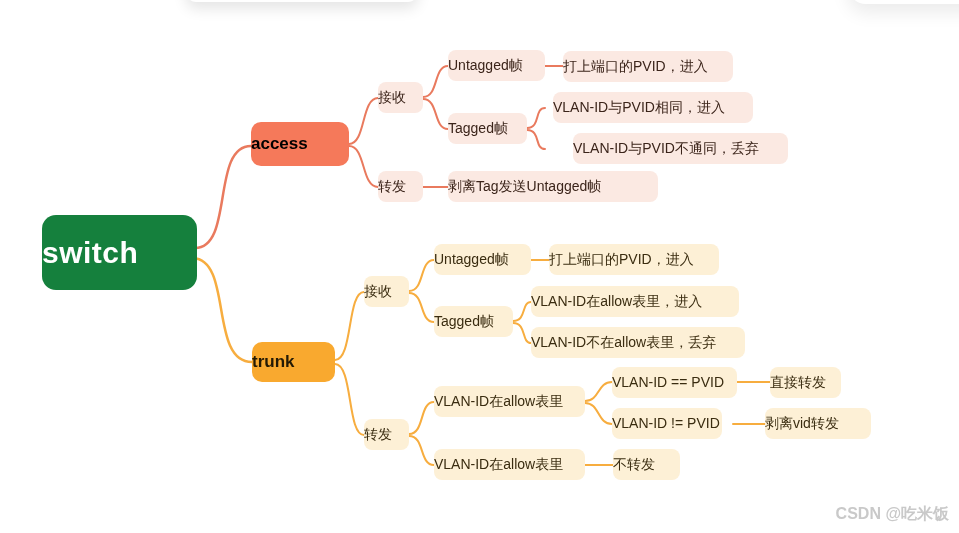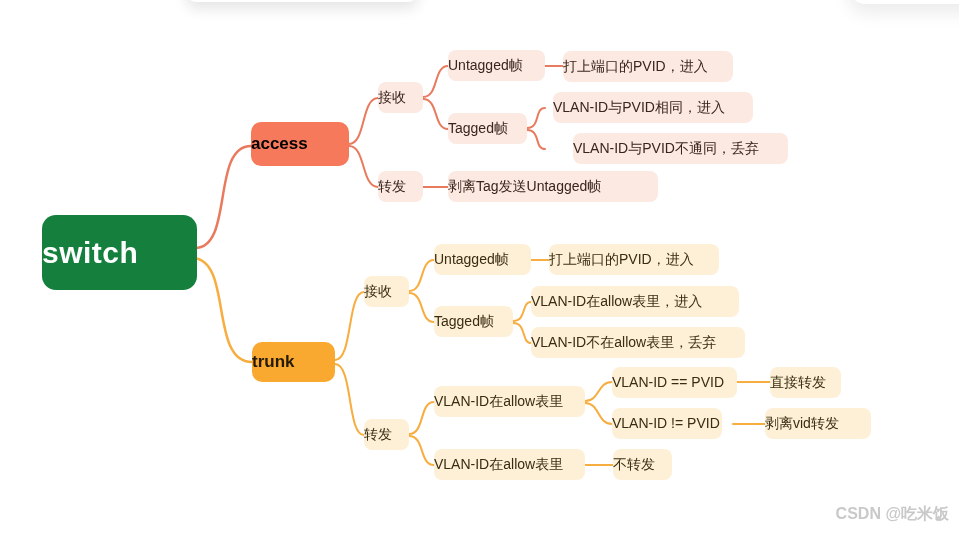--- a/index.html
+++ b/index.html
@@ -143,16 +143,16 @@
   <div class="node leaf leaf-t" style="left:434px; top:306px; width:79px;">Tagged帧</div>
   <div class="node leaf leaf-t" style="left:531px; top:286px; width:208px;">VLAN-ID在allow表里，进入</div>
   <div class="node leaf leaf-t" style="left:531px; top:327px; width:214px;">VLAN-ID不在allow表里，丢弃</div>
   <div class="node leaf leaf-t" style="left:364px; top:419px; width:45px;">转发</div>
   <div class="node leaf leaf-t" style="left:434px; top:386px; width:151px;">VLAN-ID在allow表里</div>
   <div class="node leaf leaf-t" style="left:770px; top:367px; width:71px;">直接转发</div>
   <div class="node leaf leaf-t" style="left:612px; top:367px; width:125px;">VLAN-ID == PVID</div>
   <div class="node leaf leaf-t" style="left:612px; top:408px; width:110px;">VLAN-ID != PVID</div>
   <div class="node leaf leaf-t" style="left:765px; top:408px; width:106px;">剥离vid转发</div>
   <div class="node leaf leaf-t" style="left:434px; top:449px; width:151px;">VLAN-ID在allow表里</div>
-  <div class="node leaf leaf-t" style="left:613px; top:449px; width:59px;">不转发</div>
+  <div class="node leaf leaf-t" style="left:613px; top:449px; width:67px;">不转发</div>
 
   <div class="watermark">CSDN @吃米饭</div>
 </div>
 
 </body></html>

